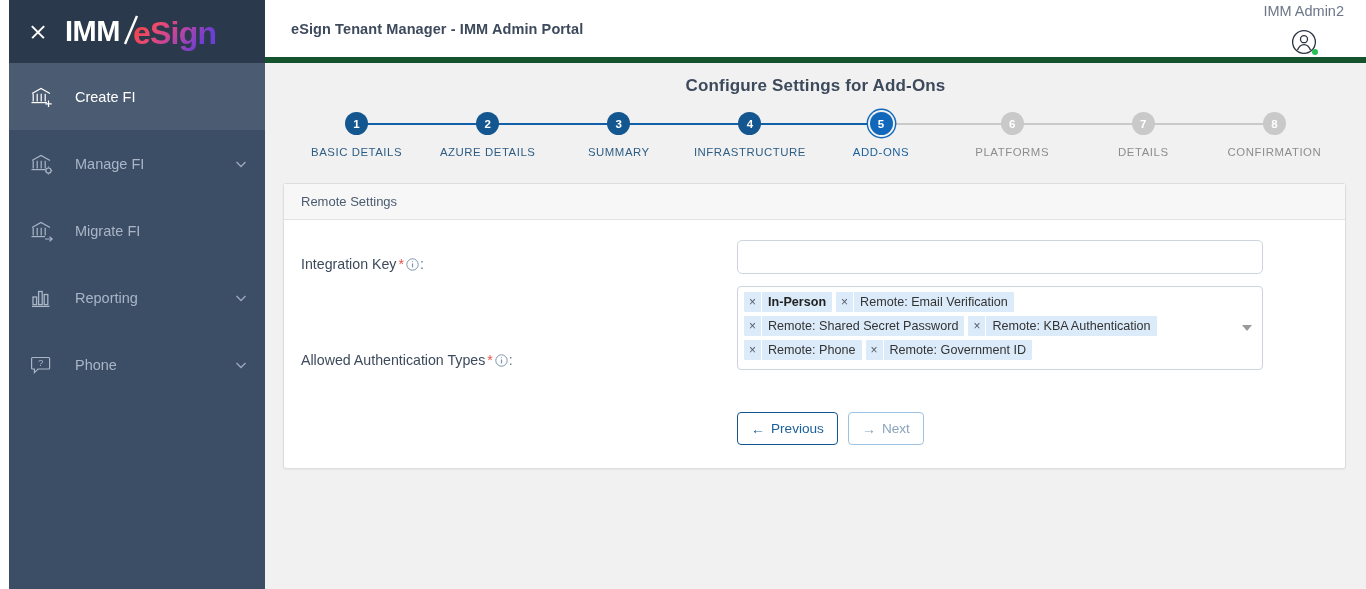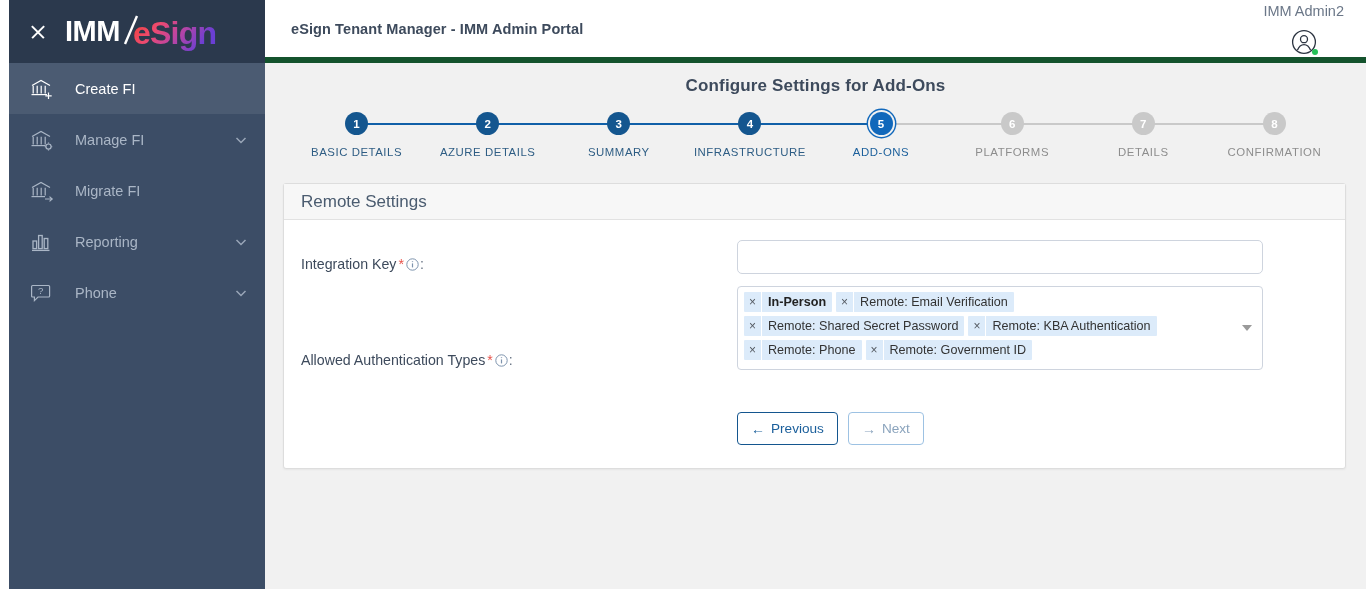--- a/index.html
+++ b/index.html
@@ -53,21 +53,21 @@
 
   .logo {
     display: flex;
     align-items: center;
     height: 44px;
   }
   .logo svg { display: block; }
 
   .nav { padding-top: 0; }
   .nav-item {
-    height: 51px;
+    height: 67px;
     display: flex;
     align-items: center;
     padding: 0 16px 0 18px;
     color: #aab6c6;
     font-size: 14.5px;
     cursor: pointer;
     position: relative;
   }
   .nav-item.active {
     background: #4b5b72;
@@ -201,21 +201,21 @@
     box-shadow: 0 1px 2px rgba(0,0,0,.05);
     height: 286px;
   }
   .panel-head {
     height: 36px;
     background: #f7f7f7;
     border-bottom: 1px solid #e2e2e2;
     display: flex;
     align-items: center;
     padding-left: 17px;
-    font-size: 17px;
+    font-size: 13px;
     color: #4b5c70;
     text-align: center;
   }
   .panel-body { padding: 20px 0 0 0; }
 
   .form-row {
     display: flex;
     align-items: flex-end;
     padding: 0 0 0 17px;
     margin-bottom: 12px;

